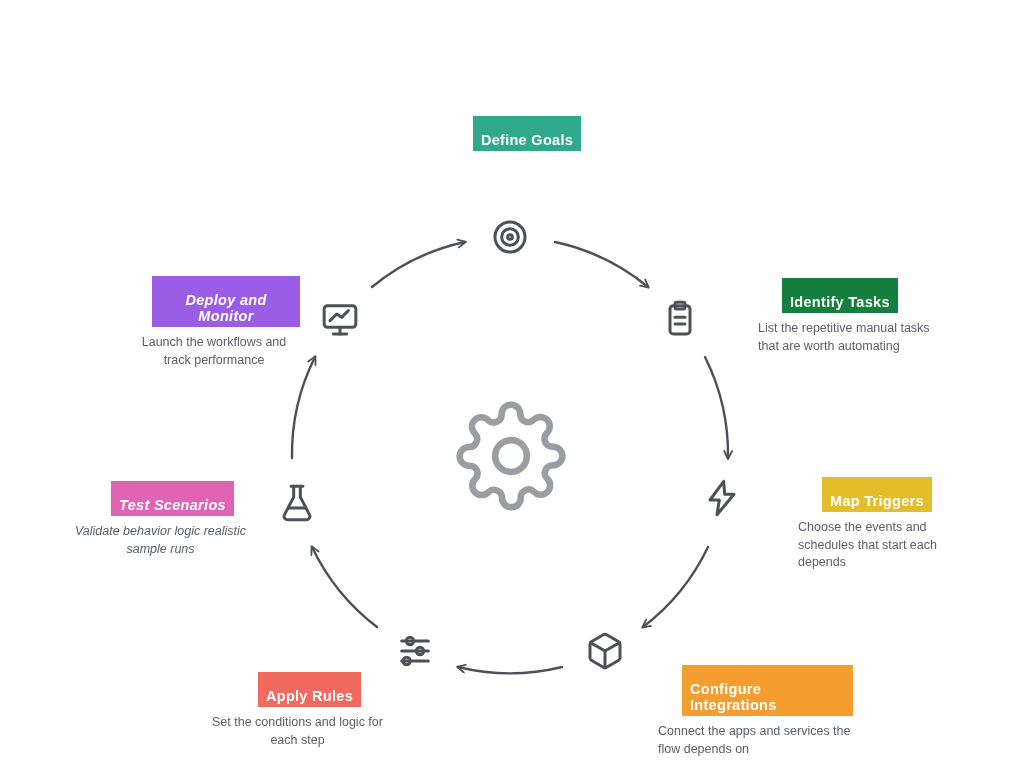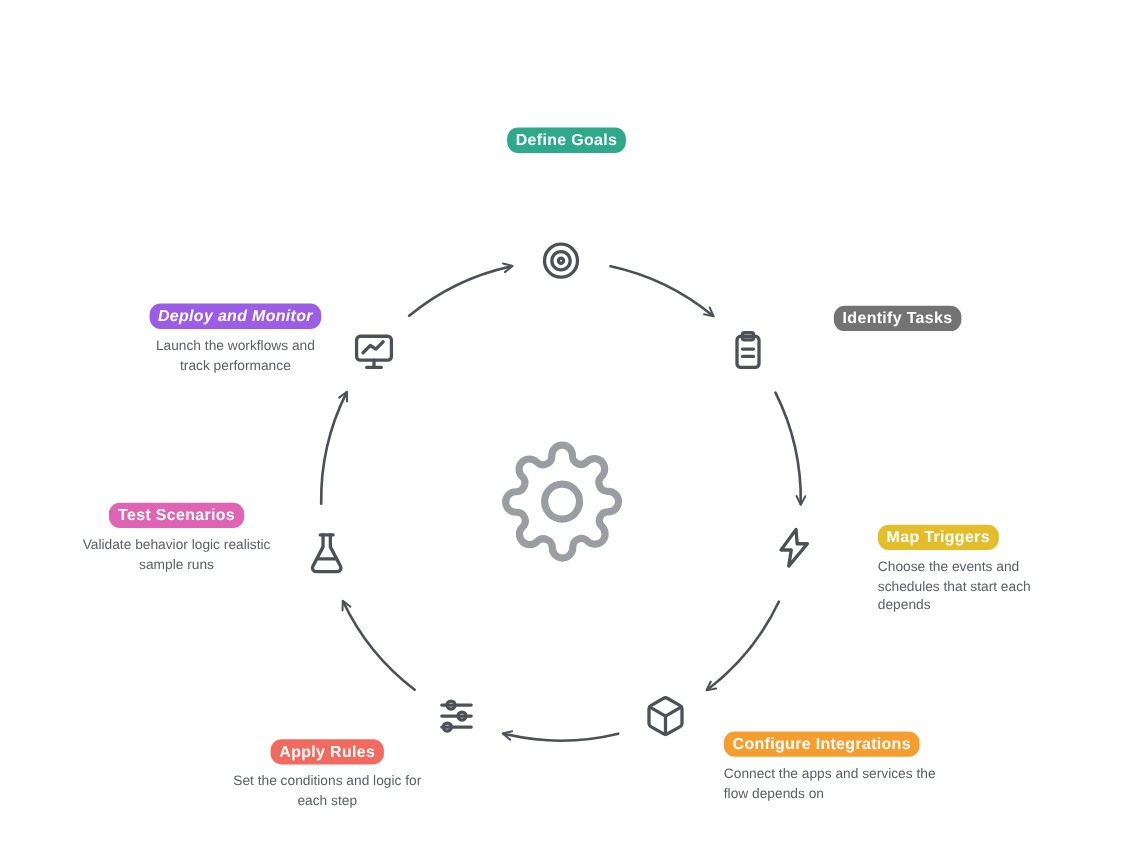--- a/index.html
+++ b/index.html
@@ -32,41 +32,42 @@
   .center-gear{
     position:absolute;
     left:455px; top:400px;
     width:112px; height:112px;
     color:#9a9ea3;
   }
   .center-gear svg{width:100%;height:100%;stroke:currentColor;fill:none;stroke-width:1.4;stroke-linecap:round;stroke-linejoin:round;}
   .step{position:absolute;}
   .step .pill{
     display:inline-block;
-    padding:4px 8px 3px 8px;
+    padding:16px 8px 3px 8px;
     font-size:14.5px;
     font-weight:bold;
     color:#ffffff;
-    border-radius:10px;
+    border-radius:0;
     letter-spacing:0.3px;
+    margin-left:24px;
   }
   .step .desc{
     margin-top:7px;
     font-size:12.5px;
     color:#5c6066;
     line-height:1.4;
   }
   
   .s0{left:395px; top:116px; width:240px; text-align:center;}
   .s0 .desc{width:200px; margin:7px auto 0 auto;}
   .s1{left:758px; top:278px; width:175px; text-align:left;}
   .s2{left:798px; top:477px; width:165px; text-align:left;}
   .s3{left:658px; top:665px; width:195px; text-align:left;}
   .s4{left:205px; top:672px; width:185px; text-align:center;}
-  .s5{left:68px;  top:457px; width:185px; text-align:center;}
+  .s5{left:68px;  top:481px; width:185px; text-align:center;font-style:italic;}
   .s6{left:128px; top:276px; width:172px; text-align:center;}
   
   .n0{left:490px; top:217px;}
   .n1{left:660px; top:299px;}
   .n2{left:702px; top:478px;}
   .n3{left:585px; top:631px;}
   .n4{left:395px; top:631px;}
   .n5{left:277px; top:483px;}
   .n6{left:320px; top:299px;}
 </style>
@@ -157,21 +158,22 @@
       <line x1="8" y1="21" x2="16" y2="21"></line>
       <line x1="12" y1="17" x2="12" y2="21"></line>
     </svg>
   </div>
 
   <div class="step s0">
     <span class="pill" style="background-color: rgb(47, 169, 140);">Define Goals</span>
   </div>
 
   <div class="step s1">
-    <span class="pill" style="background-color: #737373;">Identify Tasks</span>
+    <span class="pill" style="background-color: #15803d;">Identify Tasks</span>
+    <div class="desc">List the repetitive manual tasks that are worth automating</div>
   </div>
 
   <div class="step s2">
     <span class="pill" style="background-color: rgb(227, 189, 42);">Map Triggers</span>
     <div class="desc">Choose the events and schedules that start each depends</div>
   </div>
 
   <div class="step s4">
     <span class="pill" style="background-color: rgb(242, 105, 95);">Apply Rules</span>
     <div class="desc">Set the conditions and logic for each step</div>

